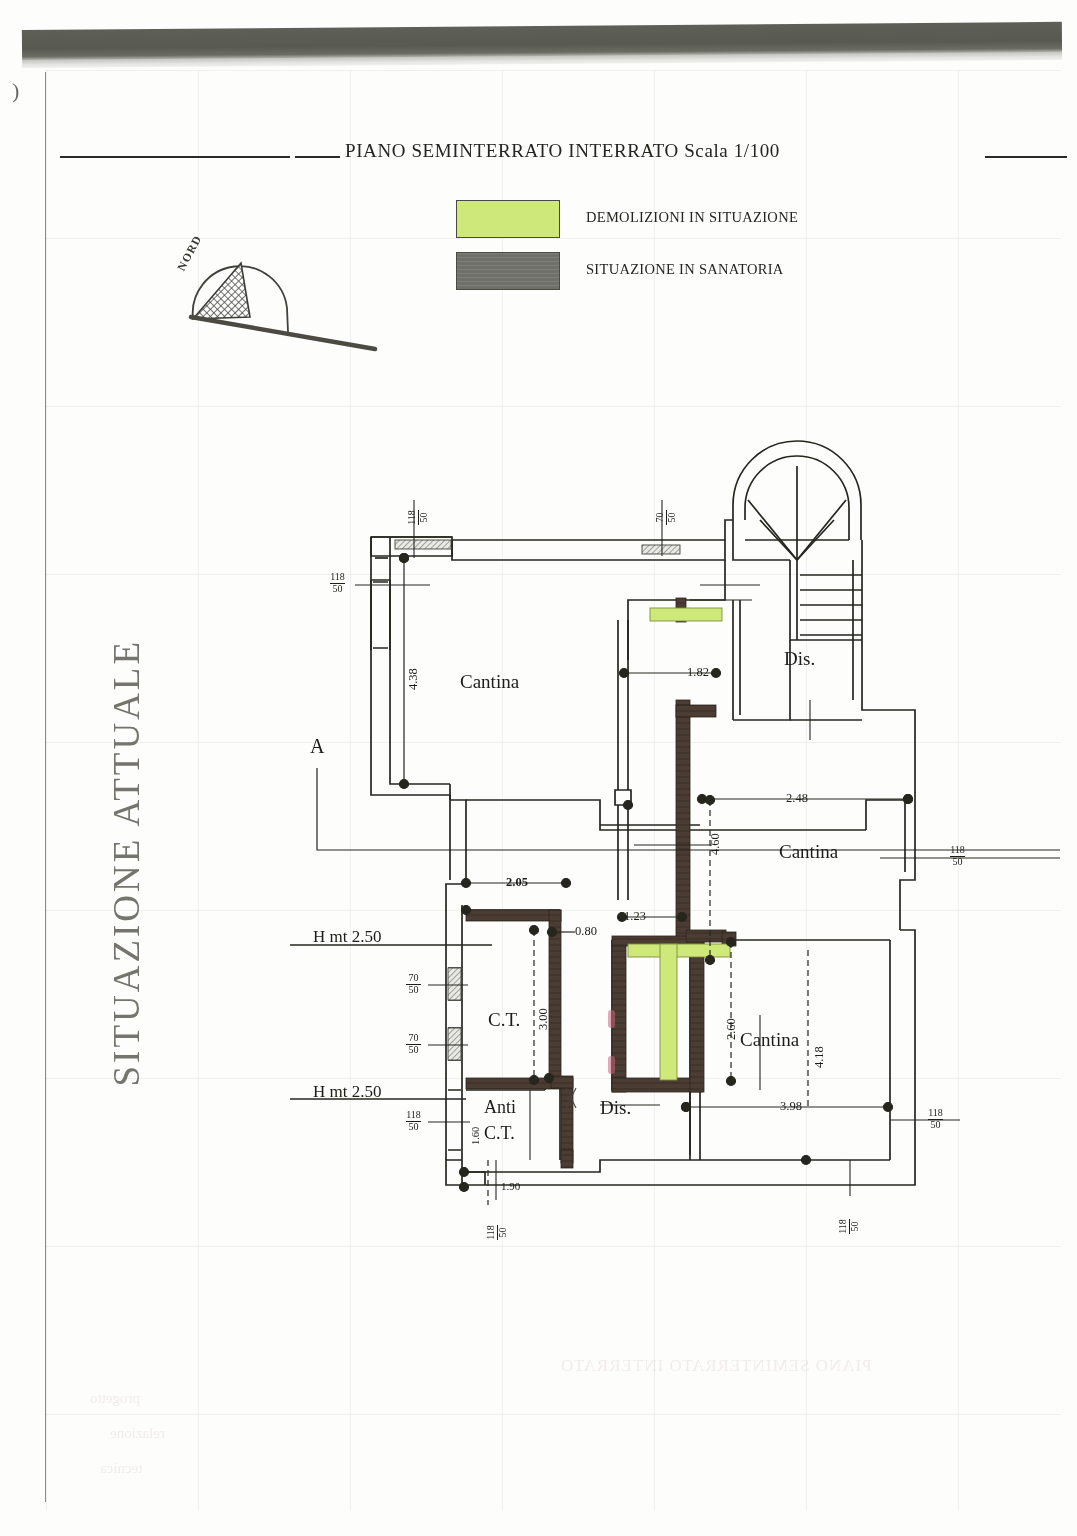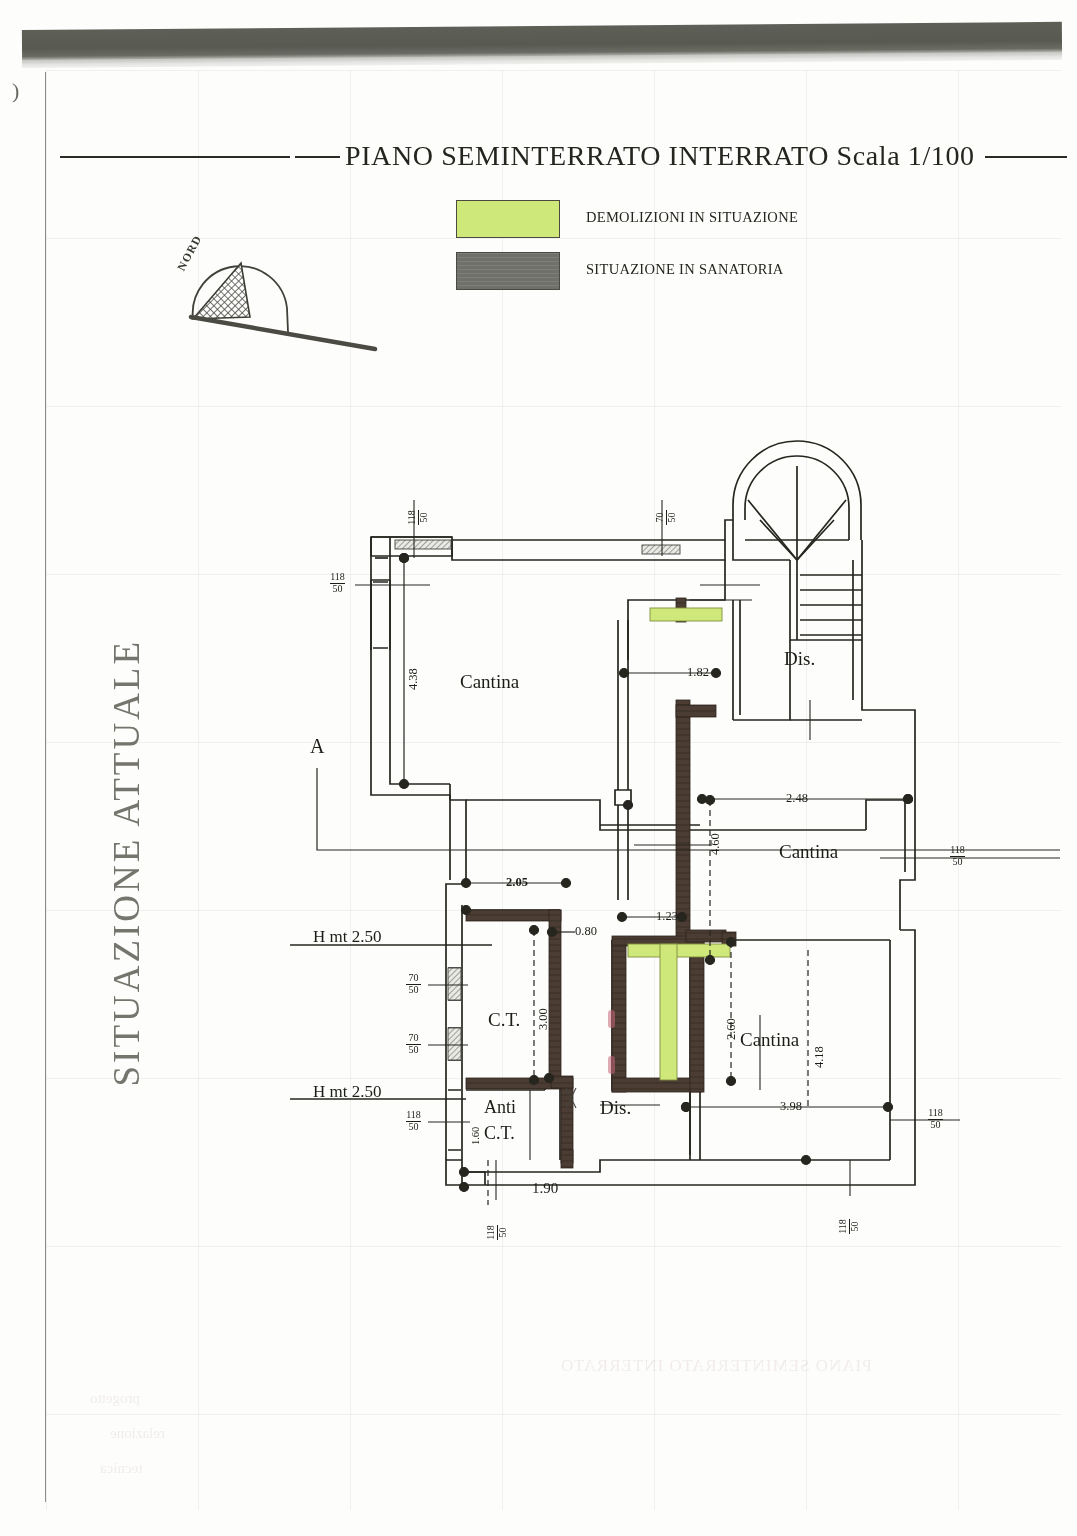--- a/index.html
+++ b/index.html
@@ -70,21 +70,21 @@
 
   
   .title-row {
     position: absolute;
     left: 300px; top: 140px;
     width: 770px; height: 30px;
   }
   .title-text {
     position: absolute;
     left: 45px; top: 0;
-    font-size: 28px;
+    font-size: 19px;
     letter-spacing: .6px;
     color: #25251f;
     white-space: nowrap;
     font-family: "Liberation Serif", serif;
   }
   .title-rule-l {
     position: absolute;
     left: -5px; top: 16px;
     width: 45px; height: 2px;
     background: #2b2b25;
@@ -504,28 +504,28 @@
   <div class="room-label" style="left:488px; top:1009px;">C.T.</div>
   <div class="room-label small" style="left:484px; top:1097px;">Anti</div>
   <div class="room-label small" style="left:484px; top:1123px;">C.T.</div>
   <div class="room-label" style="left:600px; top:1097px;">Dis.</div>
 
   <div class="dim vert" style="left:406px; top:690px;">4.38</div>
   <div class="dim" style="left:655px; top:665px;margin-left:32px;">1.82</div>
   <div class="dim" style="left:786px; top:791px;">2.48</div>
   <div class="dim vert" style="left:708px; top:855px;">4.60</div>
   <div class="dim" style="left:506px; top:875px;font-weight:bold;">2.05</div>
-  <div class="dim" style="left:656px; top:909px;">1.23</div>
+  <div class="dim" style="left:624px; top:909px;">1.23</div>
   <div class="dim" style="left:575px; top:924px;">0.80</div>
   <div class="dim vert" style="left:536px; top:1030px;">3.00</div>
   <div class="dim vert" style="left:724px; top:1040px;">2.60</div>
   <div class="dim vert" style="left:812px; top:1068px;">4.18</div>
   <div class="dim vert" style="left:470px; top:1145px; font-size:10.5px;">1.60</div>
   <div class="dim" style="left:780px; top:1099px;text-align:right;">3.98</div>
-  <div class="dim" style="left:532px; top:1180px; font-size:15px;">1.90</div>
+  <div class="dim" style="left:501px; top:1180px; font-size:11px;">1.90</div>
 
   <div class="win vert" style="left:407px; top:525px;">
     <span class="num">118</span>
     <span class="bar"></span>
     <span class="num">50</span>
   </div>
   <div class="win vert" style="left:655px; top:525px;">
     <span class="num">70</span>
     <span class="bar"></span>
     <span class="num">50</span>

